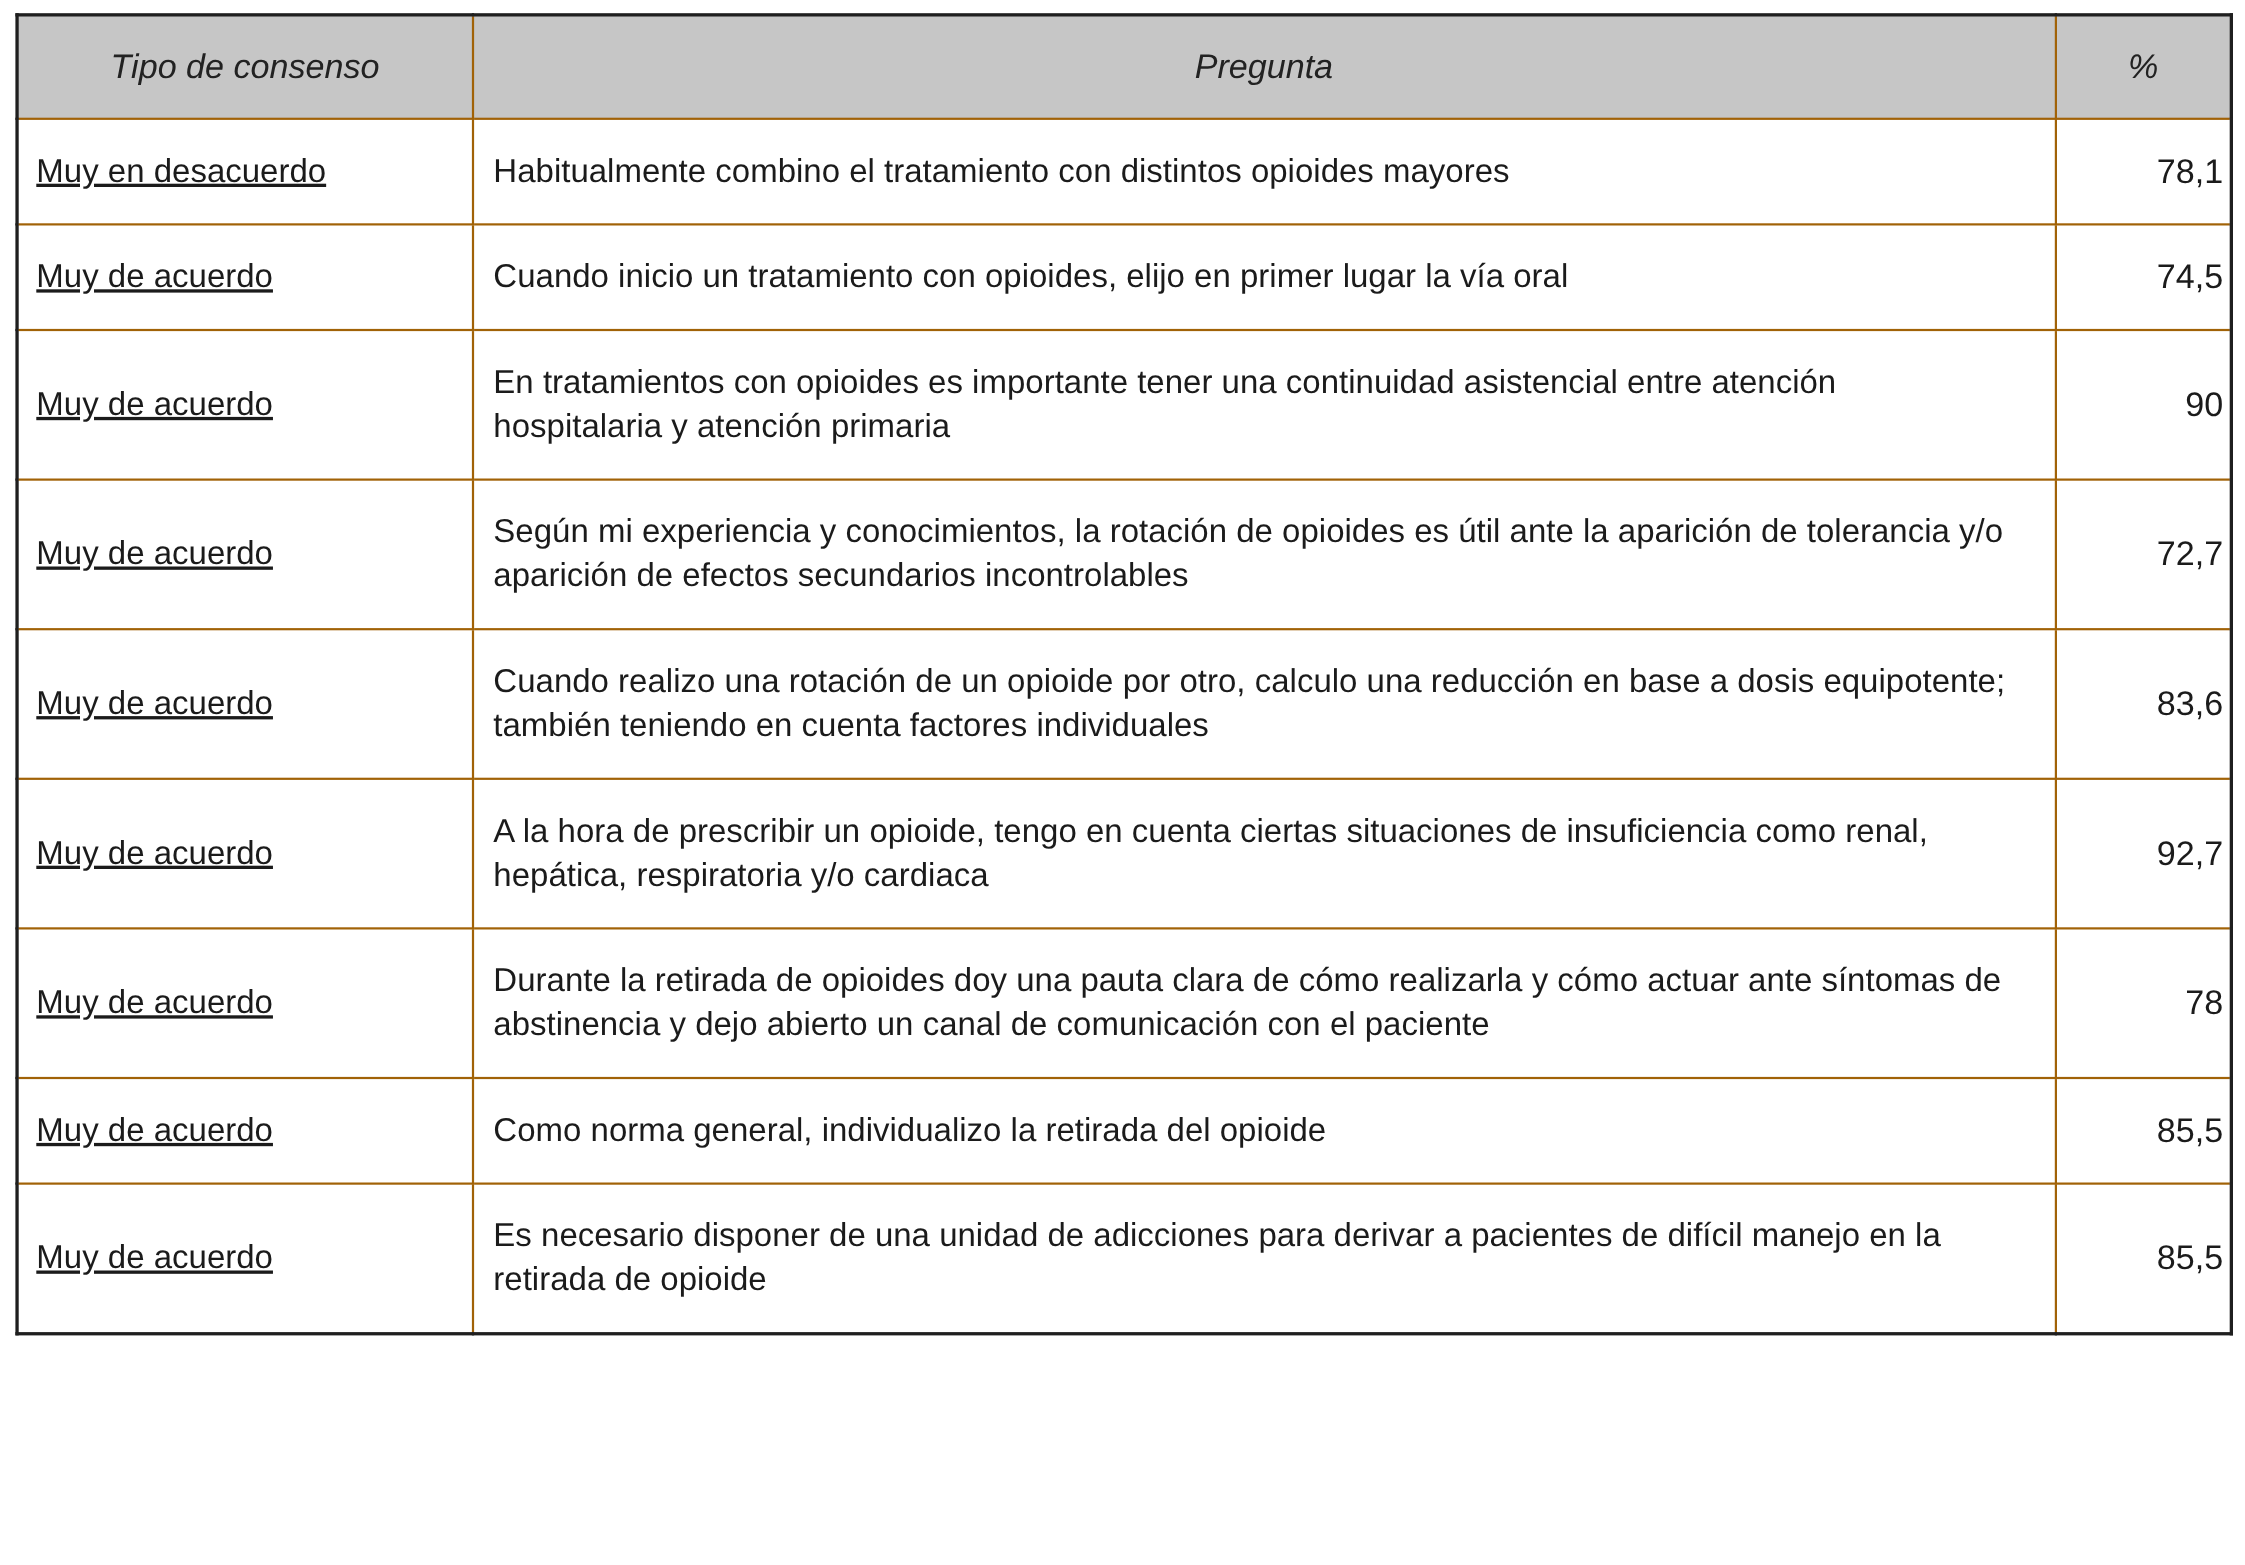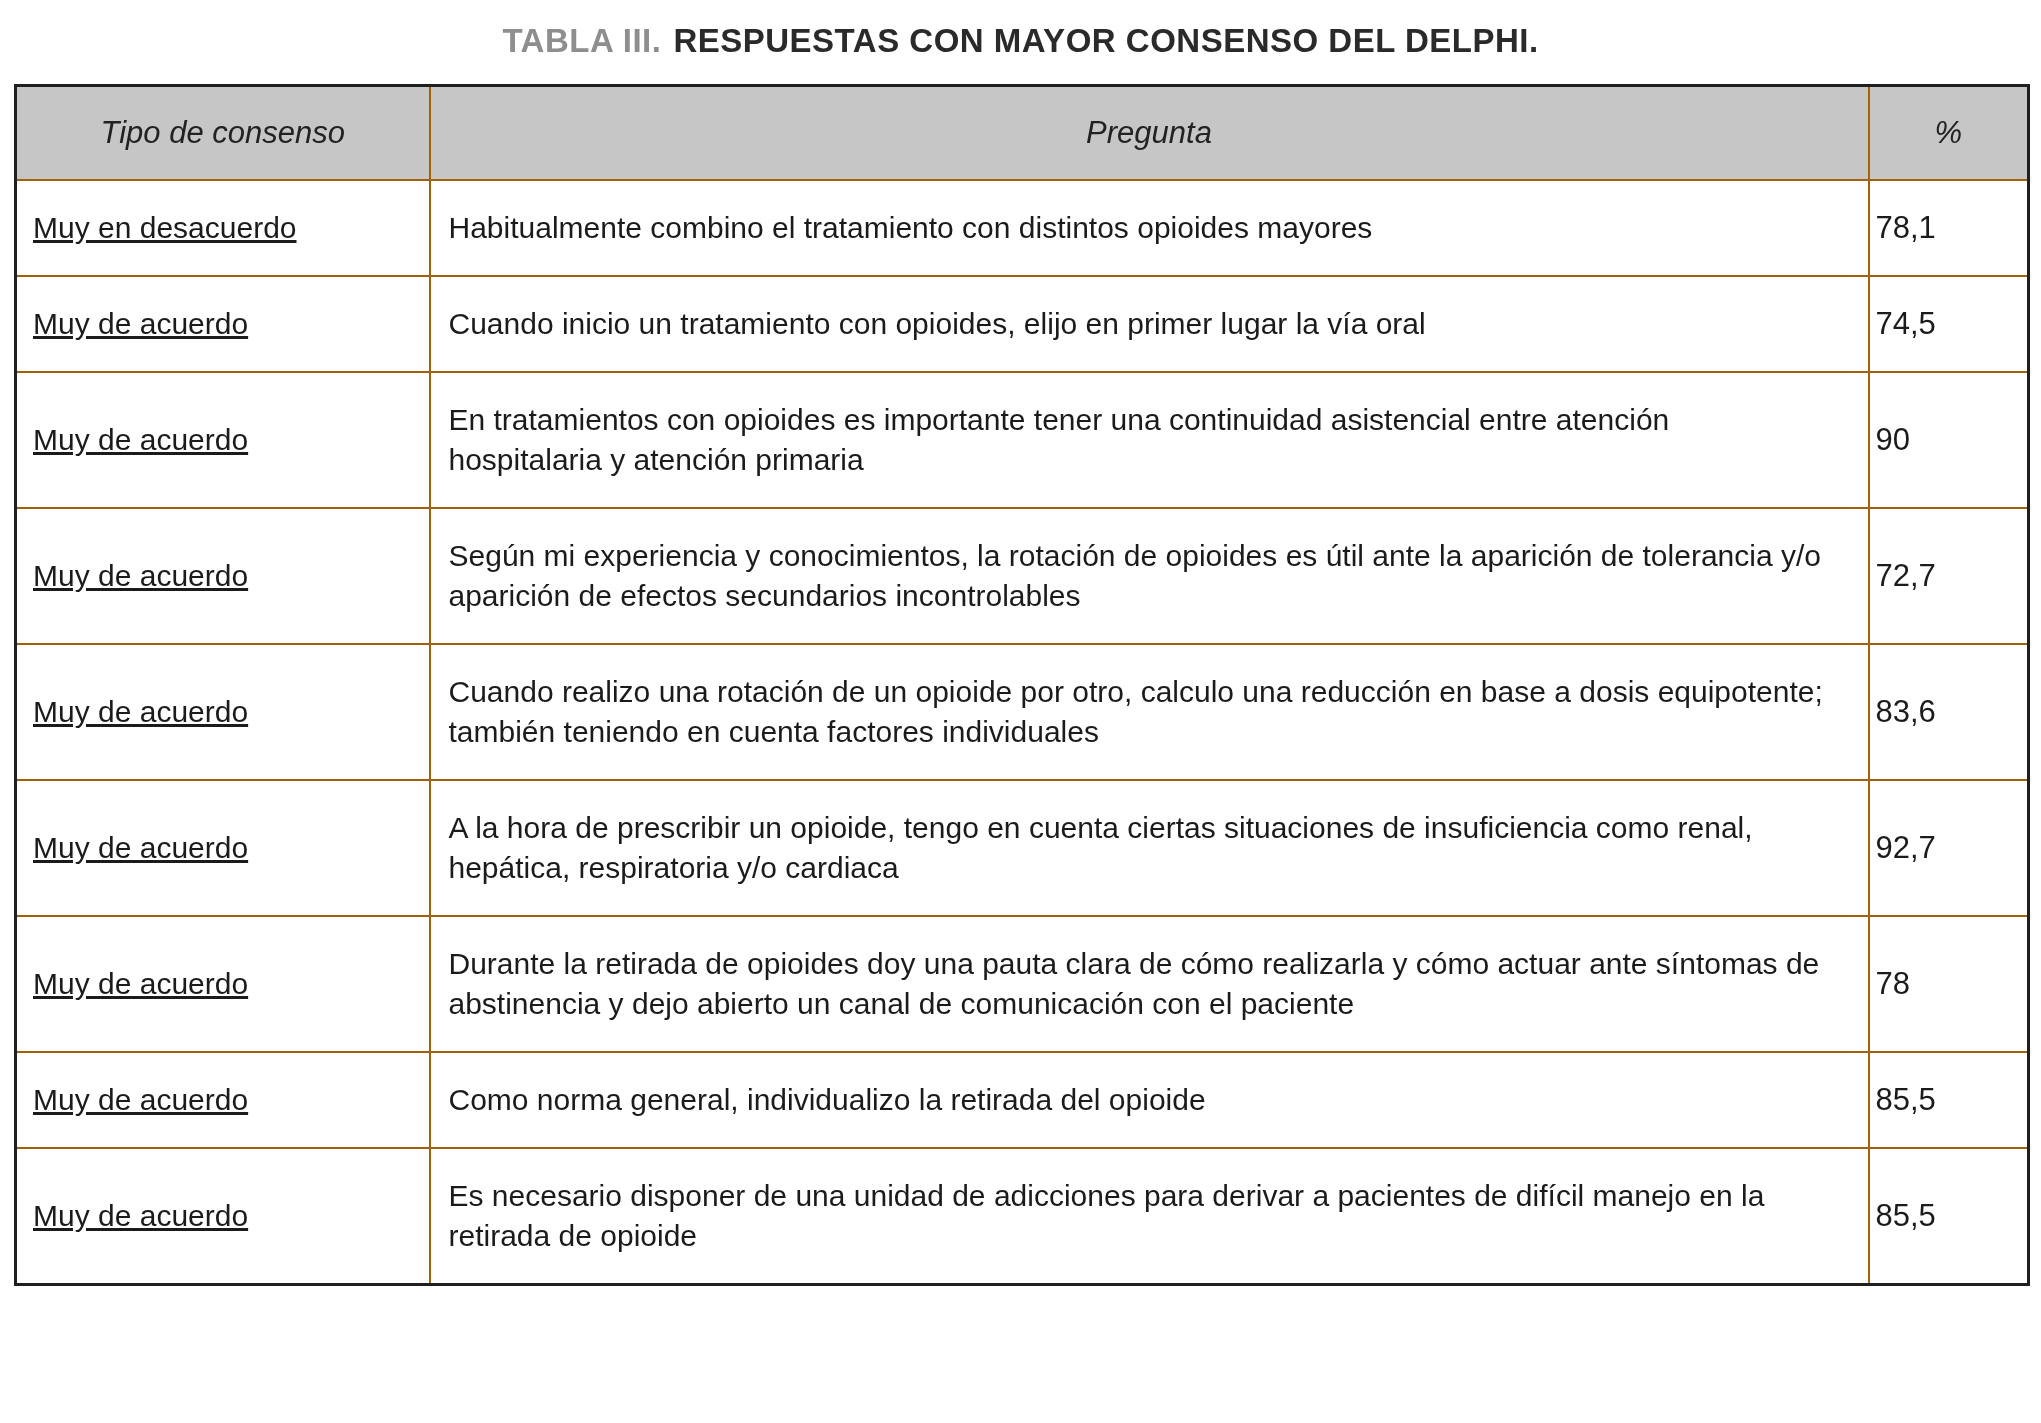--- a/index.html
+++ b/index.html
@@ -67,34 +67,31 @@
     padding-left: 16px;
     padding-right: 10px;
     text-decoration: underline;
   }
   td.col-pregunta {
     padding-left: 18px;
     padding-right: 42px;
     margin-top: 41px;
   }
   td.col-pct {
-    text-align: left;
+    text-align: right;
     font-size: 31px;
     padding-left: 6px;
     padding-right: 6px;
   }
 </style>
 </head>
 <body>
 
 <div class="page">
 
-  <div class="title">
-    <span class="accent">TABLA III.</span><span class="rest">RESPUESTAS CON MAYOR CONSENSO DEL DELPHI.</span>
-  </div>
 
   <table class="consensus">
     <colgroup>
       <col style="width: 414px;">
       <col style="width: 1439px;">
       <col style="width: 160px;">
     </colgroup>
     <thead>
       <tr>
         <th>Tipo de consenso</th>

